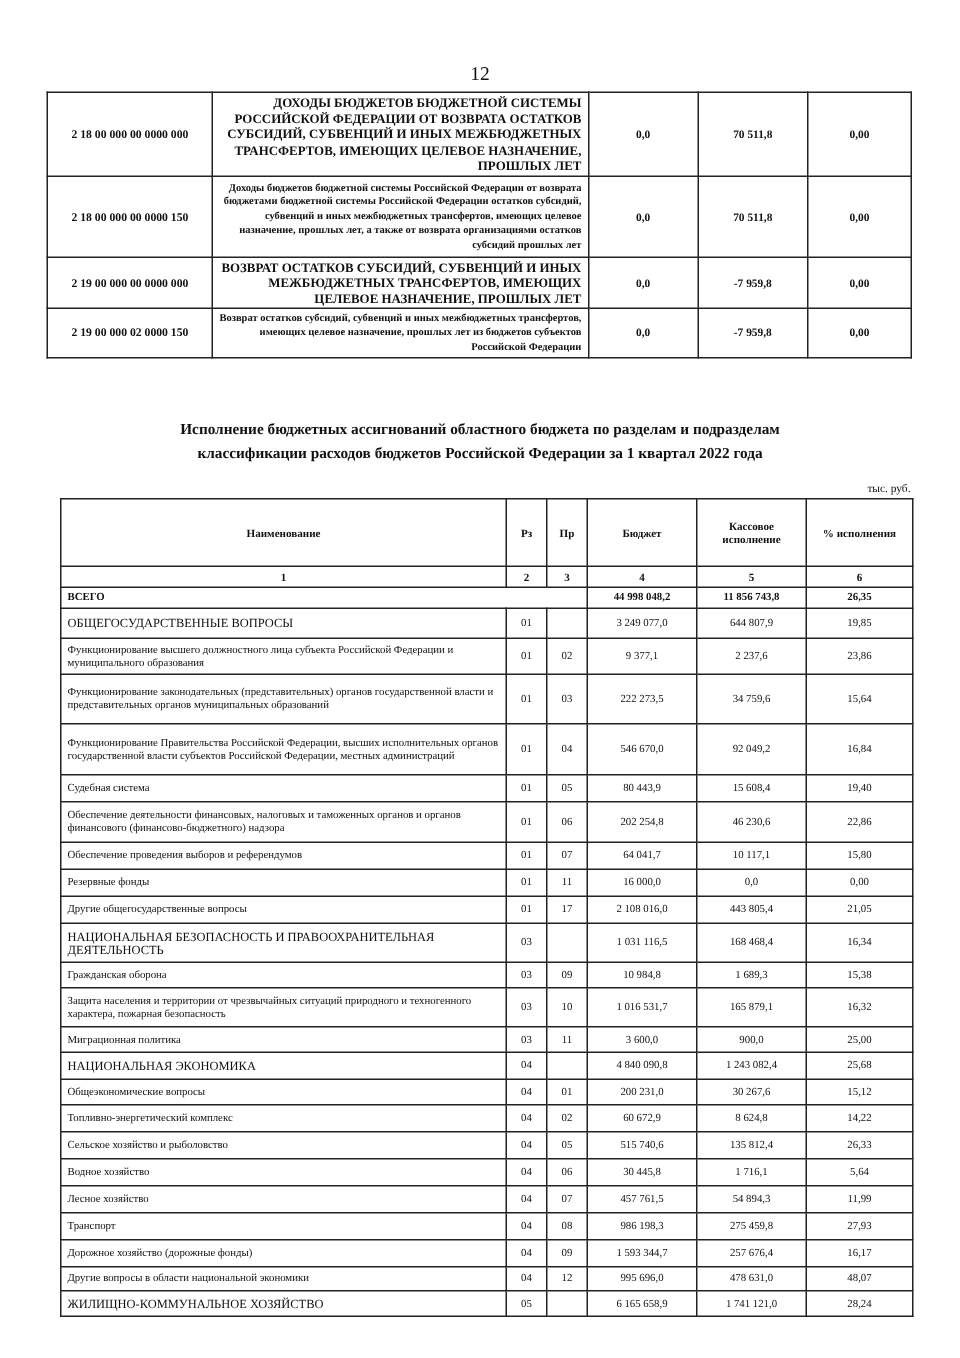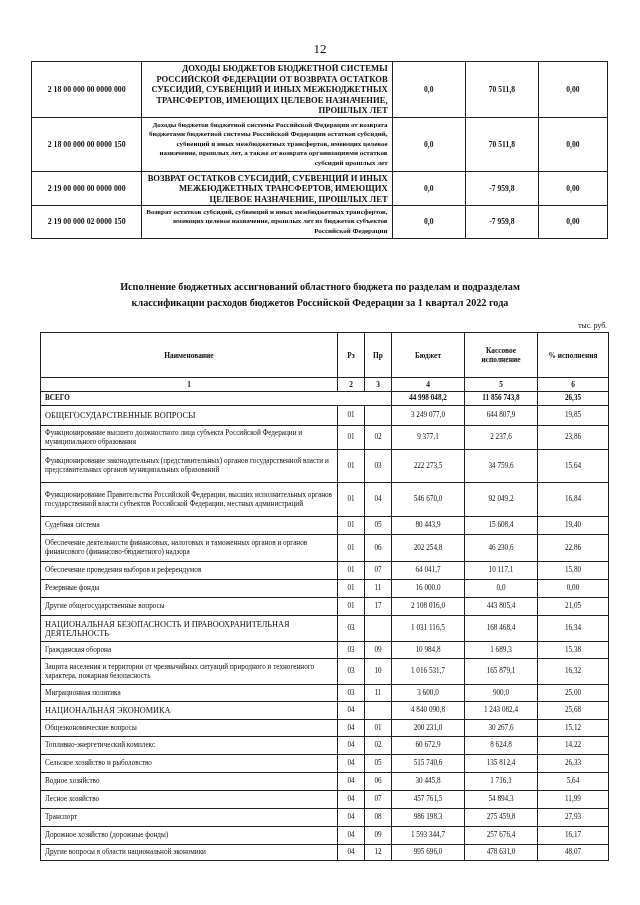--- a/index.html
+++ b/index.html
@@ -280,14 +280,22 @@
         <td class="c">16,17</td>
       </tr>
       <tr style="height: 16px;">
         <td class="nm">Другие вопросы в области национальной экономики</td>
         <td class="c">04</td>
         <td class="c">12</td>
         <td class="c">995 696,0</td>
         <td class="c">478 631,0</td>
         <td class="c">48,07</td>
       </tr>
+      <tr style="height: 17px;">
+        <td class="nm caps">ЖИЛИЩНО-КОММУНАЛЬНОЕ ХОЗЯЙСТВО</td>
+        <td class="c">05</td>
+        <td class="c"></td>
+        <td class="c">6 165 658,9</td>
+        <td class="c">1 741 121,0</td>
+        <td class="c">28,24</td>
+      </tr>
     </tbody>
 </table>
 
 </body></html>

